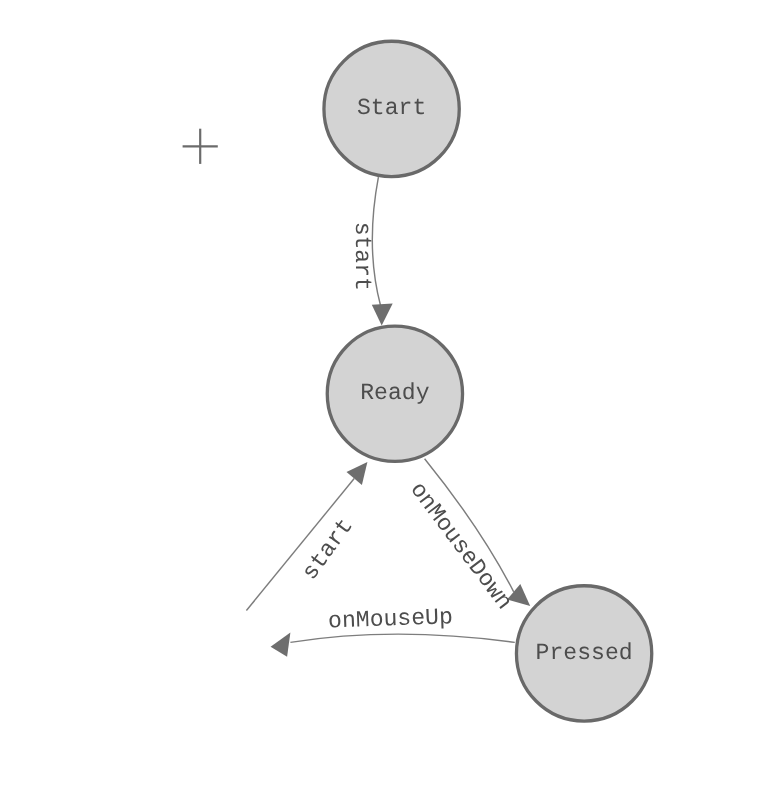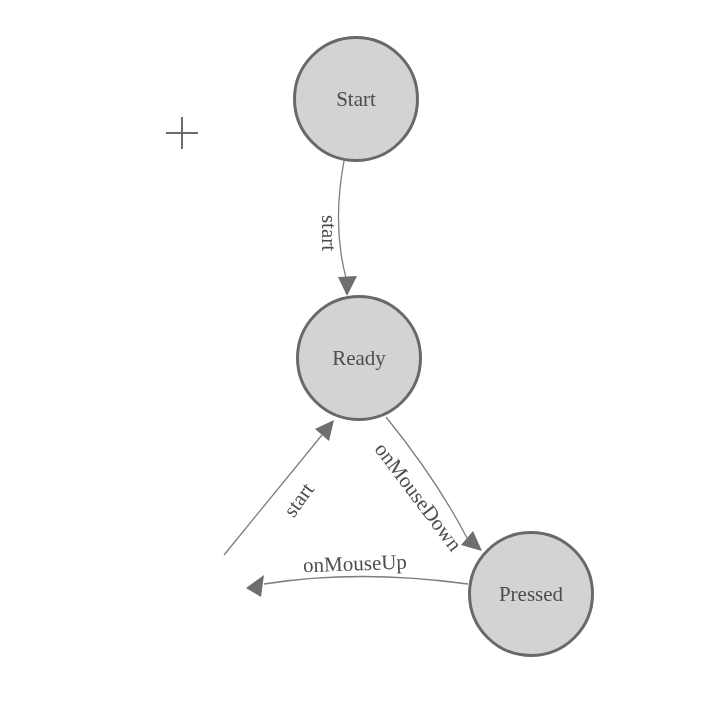--- a/index.html
+++ b/index.html
@@ -11,21 +11,21 @@
     --background: #ffffff;
     --crosshair: #6b6b6b;
   }
   * { margin: 0; padding: 0; box-sizing: border-box; }
   html, body { background: var(--background); }
   .canvas {
     position: relative;
     width: 710px;
     height: 728px;
     background: var(--background);
-    font-family: Liberation Serif, serif;
+    font-family: Liberation Mono, monospace;
     color: var(--text);
     overflow: hidden;
   }
   .edges-layer {
     position: absolute;
     left: 0; top: 0;
     width: 710px; height: 728px;
   }
   .edge-line {
     fill: none;

